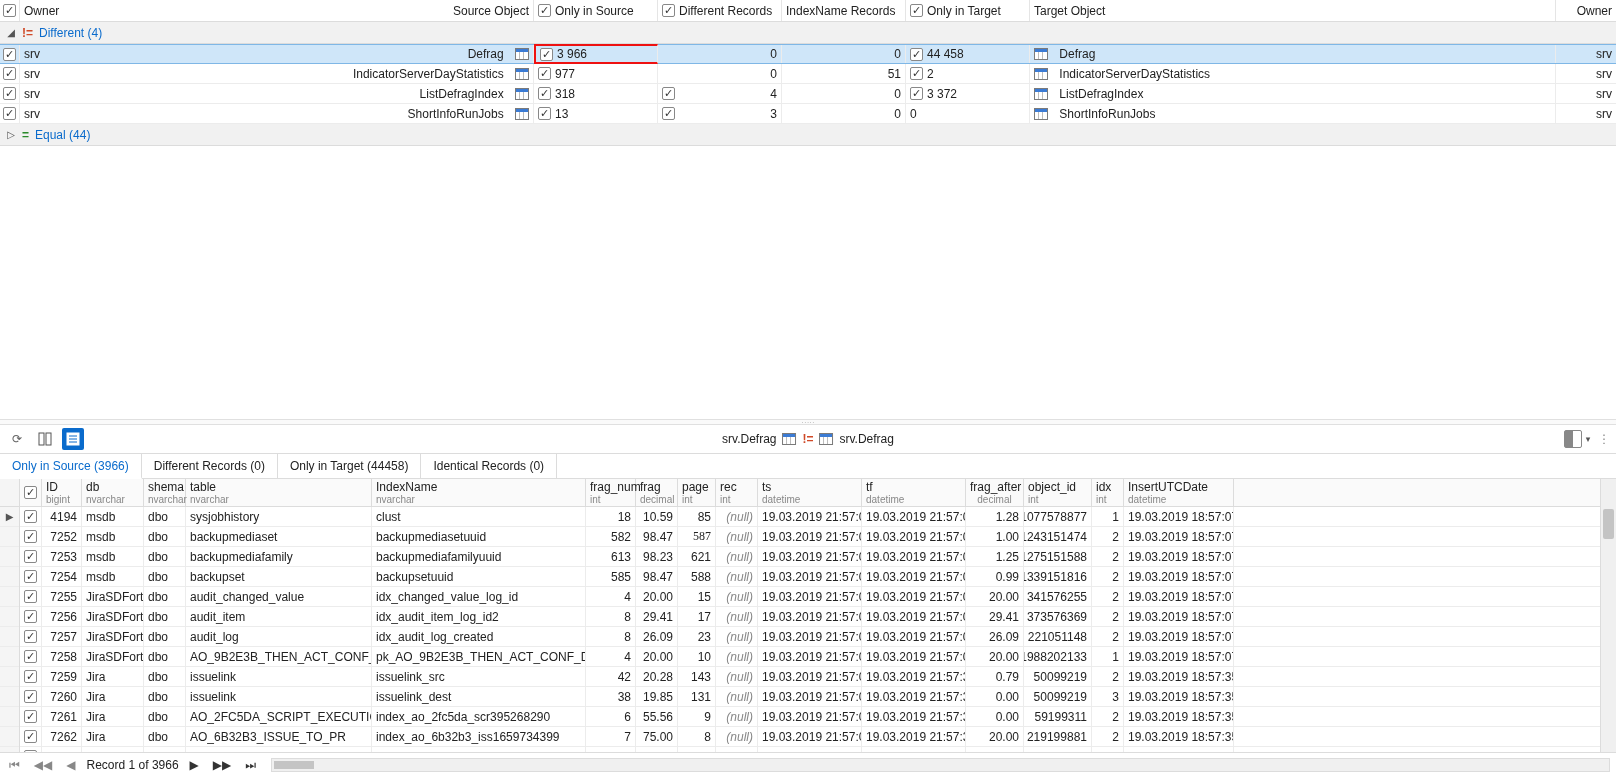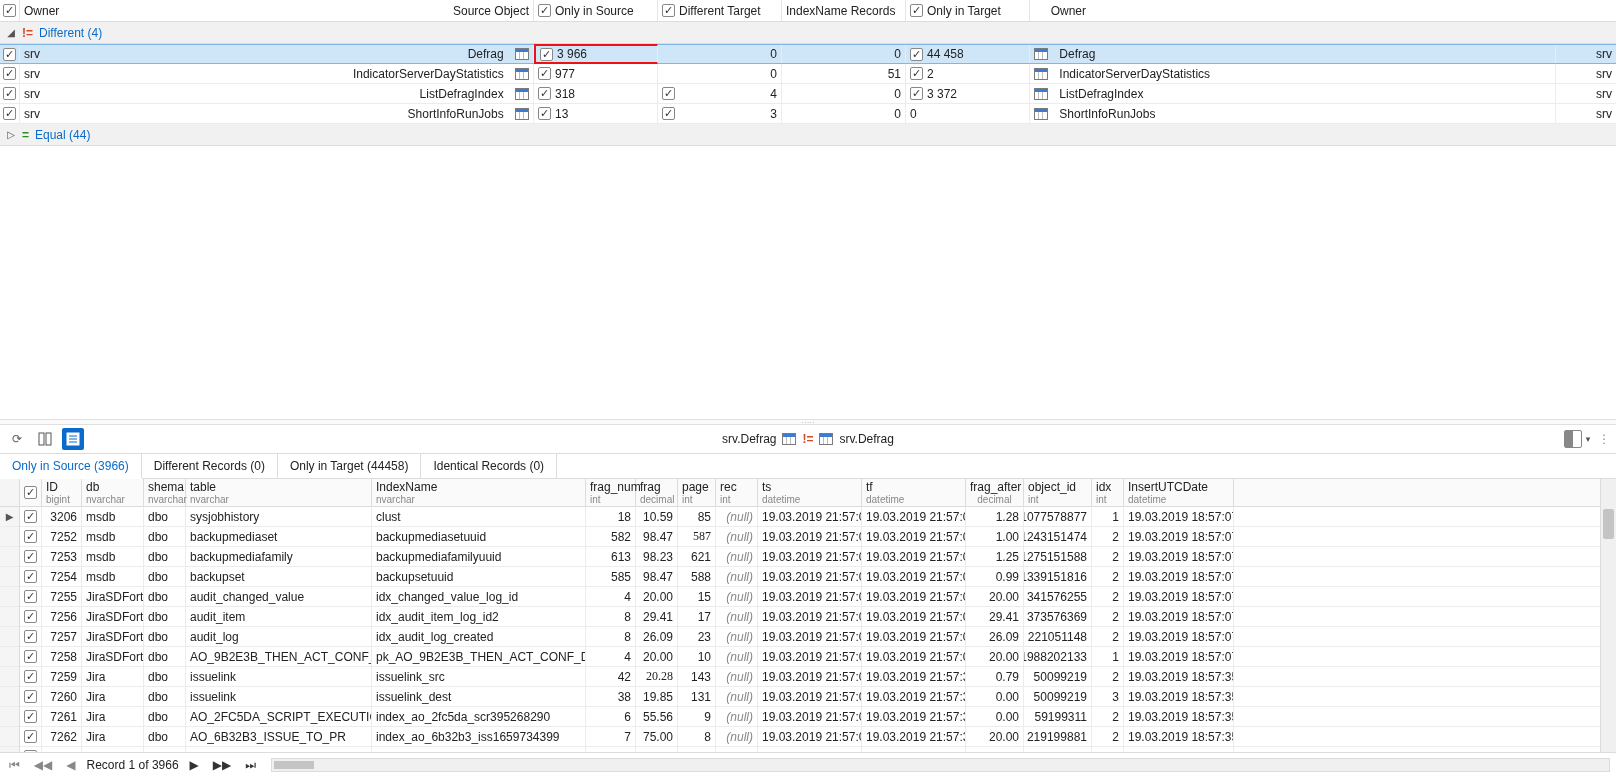--- a/index.html
+++ b/index.html
@@ -62,28 +62,31 @@
       <span>Owner</span>
       <span style="flex:1"></span>
       <span>Source Object</span>
     </div>
   <div class="cell" style="width:124px">
       <span class="chk on"></span>
       <span>Only in Source</span>
     </div>
   <div class="cell" style="width:124px">
       <span class="chk on"></span>
-      <span>Different Target</span>
+      <span>Different Records</span>
     </div>
   <div class="cell" style="width:124px">
       <span>IndexName Records</span>
     </div>
   <div class="cell" style="width:124px">
       <span class="chk on"></span>
       <span>Only in Target</span>
+    </div>
+  <div class="cell" style="flex:1">
+      <span>Target Object</span>
     </div>
   <div class="cell" style="width:60px;border-right:none;justify-content:flex-end">
       <span>Owner</span>
     </div>
 </div>
 
 <div class="grp-row">
   <span class="tree-arrow">◢</span>
   <span class="grp-icon">!=</span>
   <span class="grp-lbl">Different (4)</span>
@@ -317,21 +320,21 @@
         </div>
         <div class="hc" style="width: 110px;">
           <span>InsertUTCDate</span>
           <span class="sub">datetime</span>
         </div>
       </div>
       <div class="grid-row">
         <div class="gc" style="width: 22px; justify-content: center;">
           <span class="chk on"></span>
         </div>
-        <div class="gc num" style="width: 40px;">3206</div>
+        <div class="gc num" style="width: 40px;">4194</div>
         <div class="gc" style="width: 62px;">msdb</div>
         <div class="gc" style="width: 42px;">dbo</div>
         <div class="gc" style="width: 186px;">sysjobhistory</div>
         <div class="gc" style="width: 214px;">clust</div>
         <div class="gc num" style="width: 50px;">18</div>
         <div class="gc num" style="width: 42px;">10.59</div>
         <div class="gc num" style="width: 38px;">85</div>
         <div class="gc null" style="width: 42px;">(null)</div>
         <div class="gc" style="width: 104px;">19.03.2019 21:57:01</div>
         <div class="gc" style="width: 104px;">19.03.2019 21:57:07</div>
@@ -483,21 +486,21 @@
       <div class="grid-row">
         <div class="gc" style="width: 22px; justify-content: center;">
           <span class="chk on"></span>
         </div>
         <div class="gc num" style="width: 40px;">7259</div>
         <div class="gc" style="width: 62px;">Jira</div>
         <div class="gc" style="width: 42px;">dbo</div>
         <div class="gc" style="width: 186px;">issuelink</div>
         <div class="gc" style="width: 214px;">issuelink_src</div>
         <div class="gc num" style="width: 50px;">42</div>
-        <div class="gc num" style="width: 42px; font-family: Liberation Serif, serif;">20.28</div>
+        <div class="gc num" style="width: 42px;">20.28</div>
         <div class="gc num" style="width: 38px;">143</div>
         <div class="gc null" style="width: 42px;">(null)</div>
         <div class="gc" style="width: 104px;">19.03.2019 21:57:07</div>
         <div class="gc" style="width: 104px;">19.03.2019 21:57:35</div>
         <div class="gc num" style="width: 58px;">0.79</div>
         <div class="gc num" style="width: 68px;">50099219</div>
         <div class="gc num" style="width: 32px;">2</div>
         <div class="gc" style="width: 110px;">19.03.2019 18:57:35</div>
       </div>
       <div class="grid-row">

